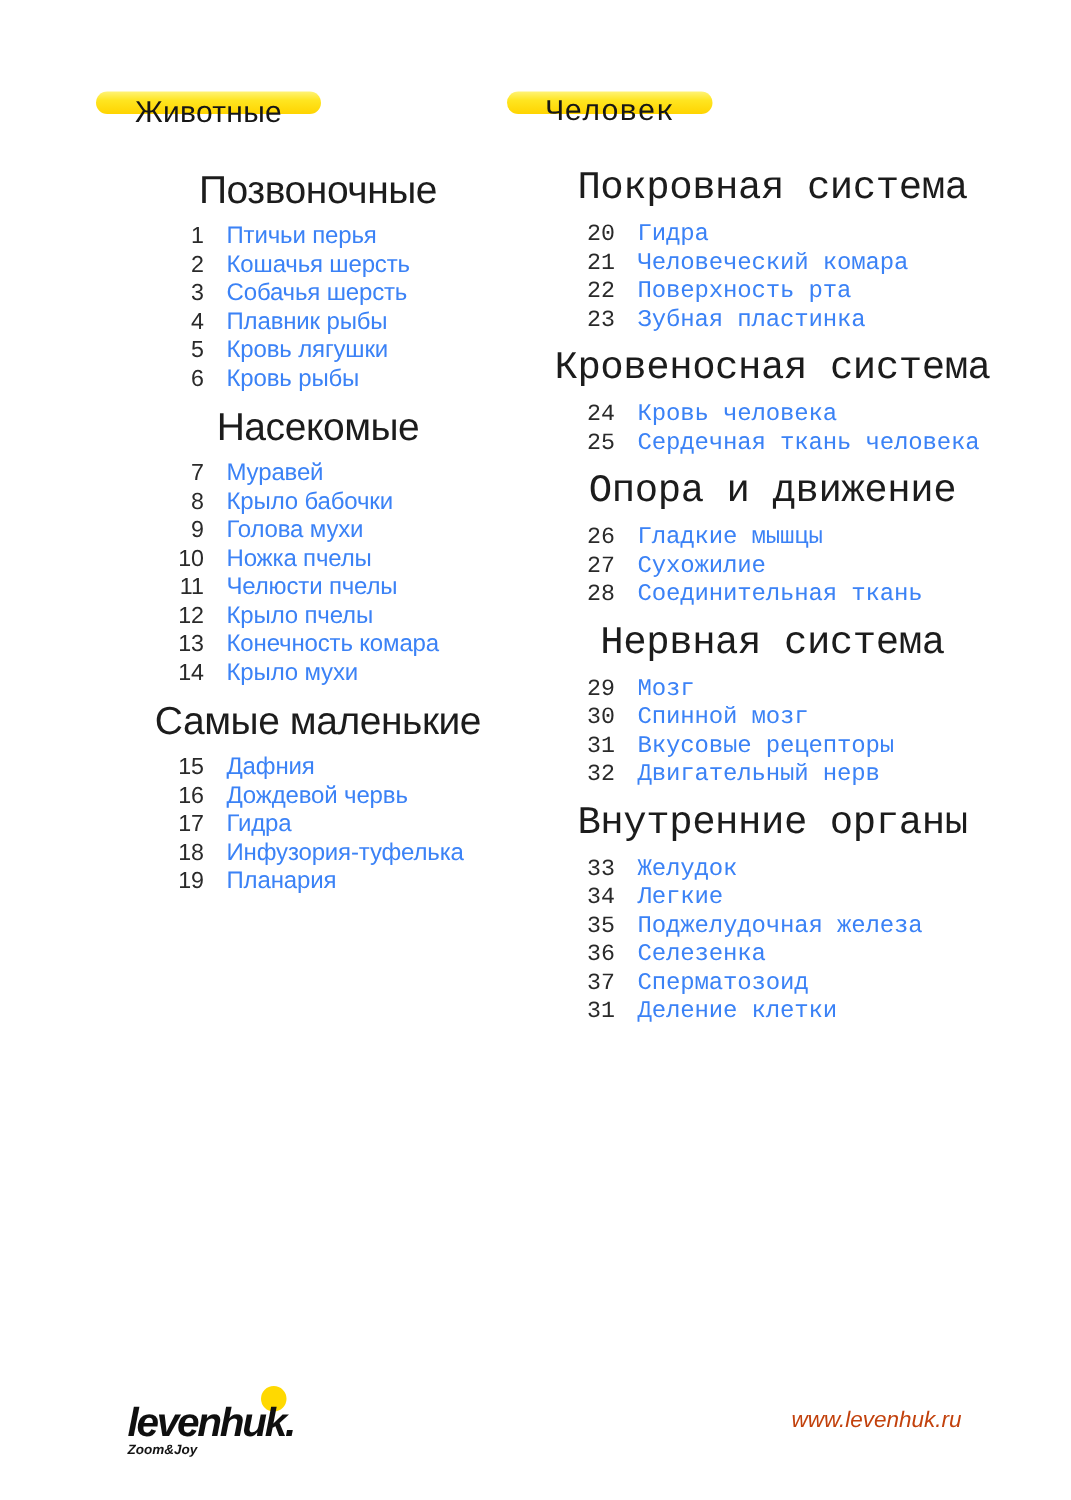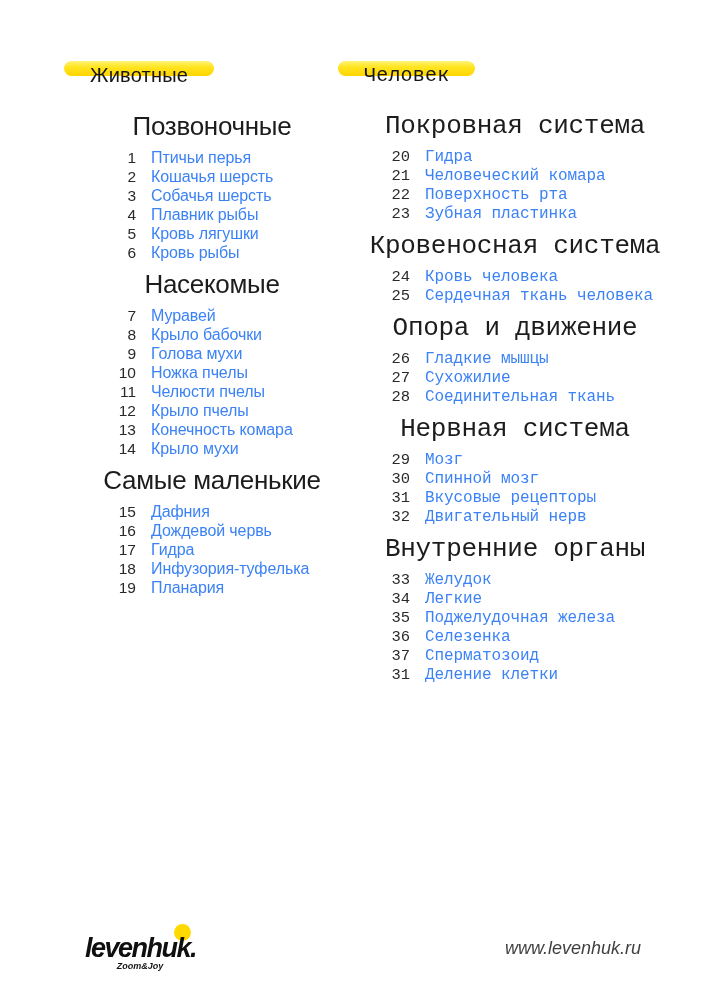--- a/index.html
+++ b/index.html
@@ -90,36 +90,36 @@
     left: 89px;
     top: -12px;
     width: 17px;
     height: 17px;
     border-radius: 50%;
     background: #ffd900;
     z-index: 0;
   }
   .tagline {
     width: 110px;
-    text-align: center;
+    text-align: left;
     font-size: 9px;
     font-weight: bold;
     font-style: italic;
     color: #141414;
     margin-top: 1px;
     letter-spacing: 0;
   }
 
   .website {
     position: absolute;
     right: 73px;
     top: 938px;
-    font-size: 18px;
+    font-size: 15px;
     font-style: italic;
-    color: #404040;
+    color: #c2410c;
   }
 </style>
 </head>
 <body>
 
 <div class="page">
 
   <section class="col col-left">
     <div class="badge">
       <span>Животные</span>

